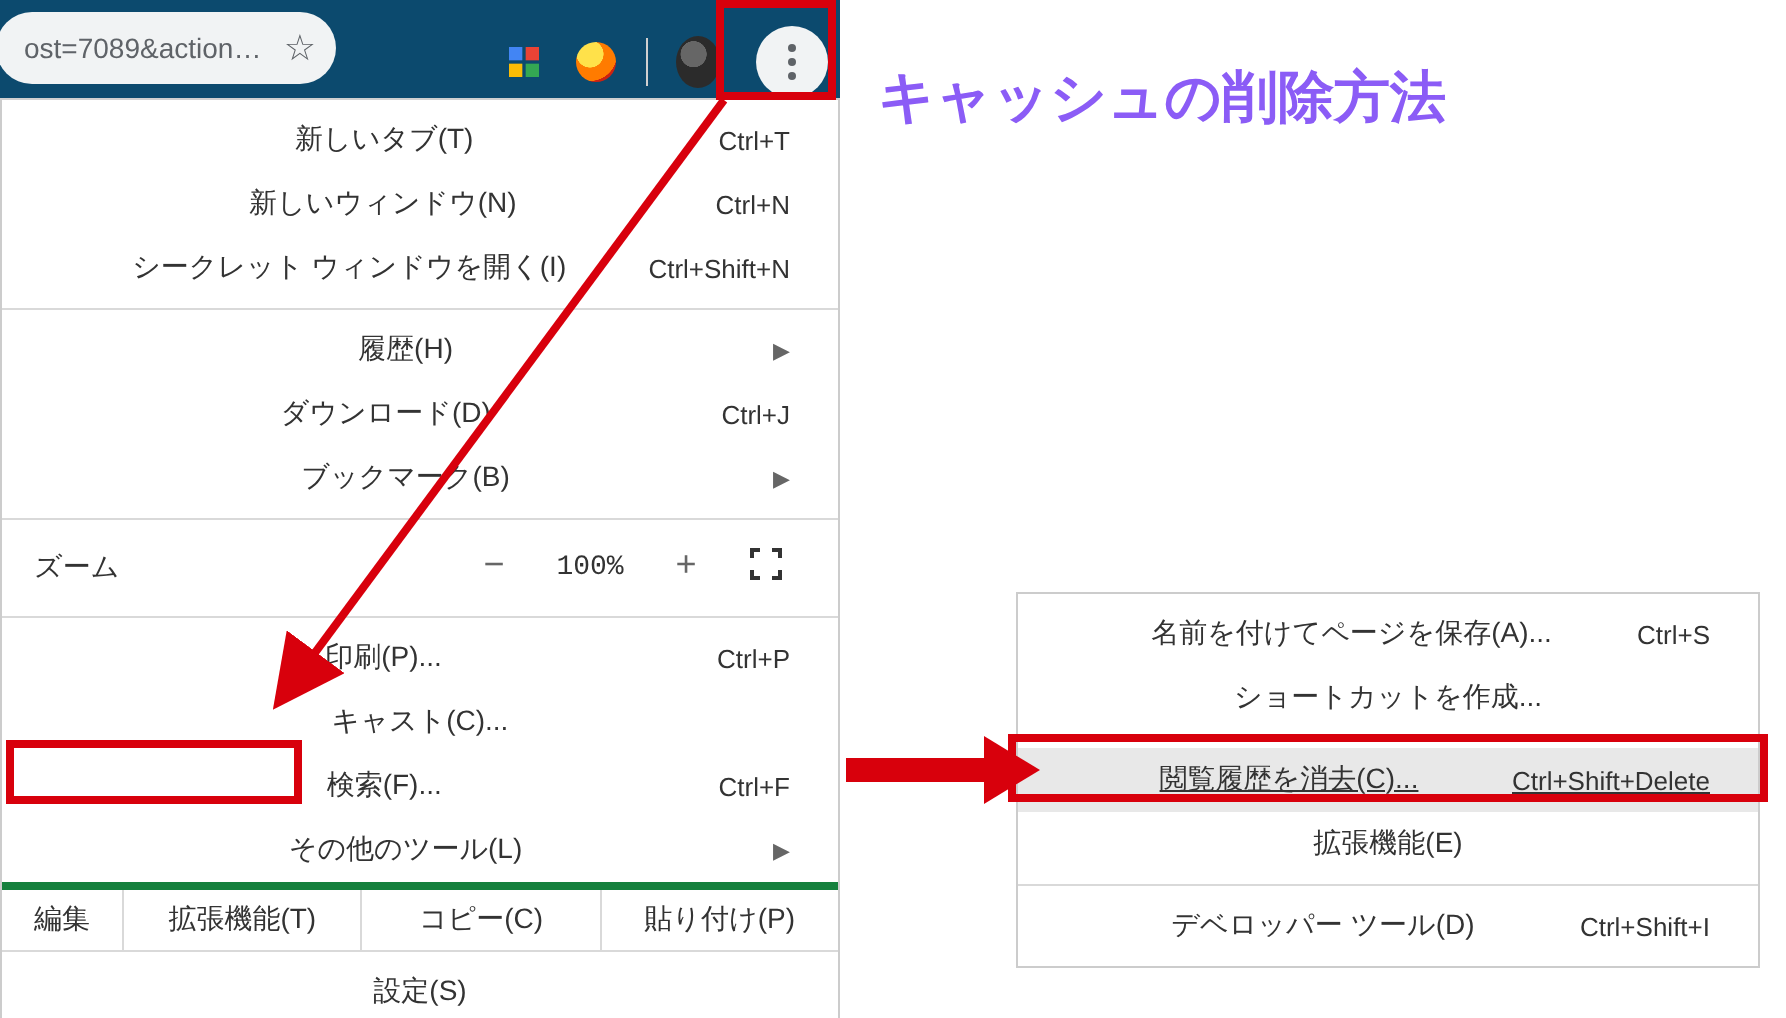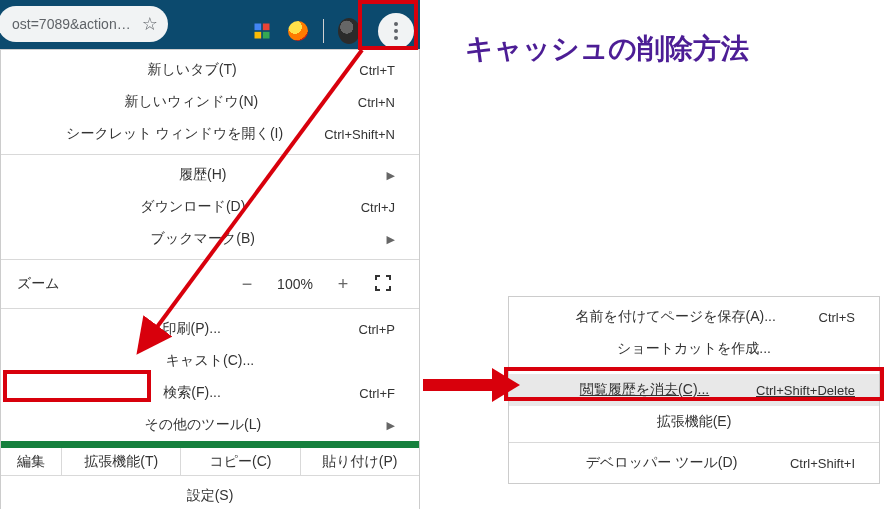--- a/index.html
+++ b/index.html
@@ -100,51 +100,51 @@
     white-space: nowrap;
     cursor: default;
     text-align: center;
   }
   .mi .lbl { flex: 1; }
   .mi .sc { color: #333; font-size: 13px; }
   .mi .arrow { font-size: 11px; color:#666; padding-left:6px; }
   .sep { height: 1px; background:#d9d9d9; margin: 4px 0; }
 
   .zoom-row {
-    display:flex; align-items:center; height:40px; padding:0 16px;
+    display:flex; align-items:center; height:40px; padding:0 16px;font-family:Liberation Mono, monospace;
   }
   .zoom-row .lbl { flex:1; }
   .zoom-ctrl { display:flex; align-items:center; gap:0; }
   .zbtn { width:40px; text-align:center; font-size:18px; color:#666; }
   .zpct { width:56px; text-align:center; }
   .fsbtn { width:40px; text-align:center; font-size:14px; }
   .fsbtn svg { width:16px; height:16px; }
 
   .edit-row {
-    display:flex; align-items:flex-start; height:34px; border-top:7px solid #15803d;
+    display:flex; align-items:flex-start; height:34px; border-top:4px solid #15803d;
   }
   .edit-row .lbl { padding:0 16px; border-right:1px solid #d9d9d9; height:100%; display:flex; align-items:center; }
   .edit-row .ebtn { flex:1; text-align:center; border-right:1px solid #d9d9d9; height:100%; display:flex; align-items:center; justify-content:center; }
   .edit-row .ebtn:last-child { border-right:none; }
 
   .other-tools-hi {
     position:absolute;
     left: 3px; top: 370px;
     width: 148px; height: 32px;
     border: 4px solid #d8000c;
     pointer-events:none;
   }
 
   
   .title {
     position:absolute;
-    left: 465px; top: 30px;
+    left: 439px; top: 30px;
     font-size: 28px;
     font-weight: 700;
-    color:#4c1d95;
+    color:#8b5cf6;
   }
 
   
   .submenu {
     position: absolute;
     left: 508px; top: 296px;
     width: 372px;
     background:#fff;
     border:1px solid #ccc;
     padding: 4px 0;

